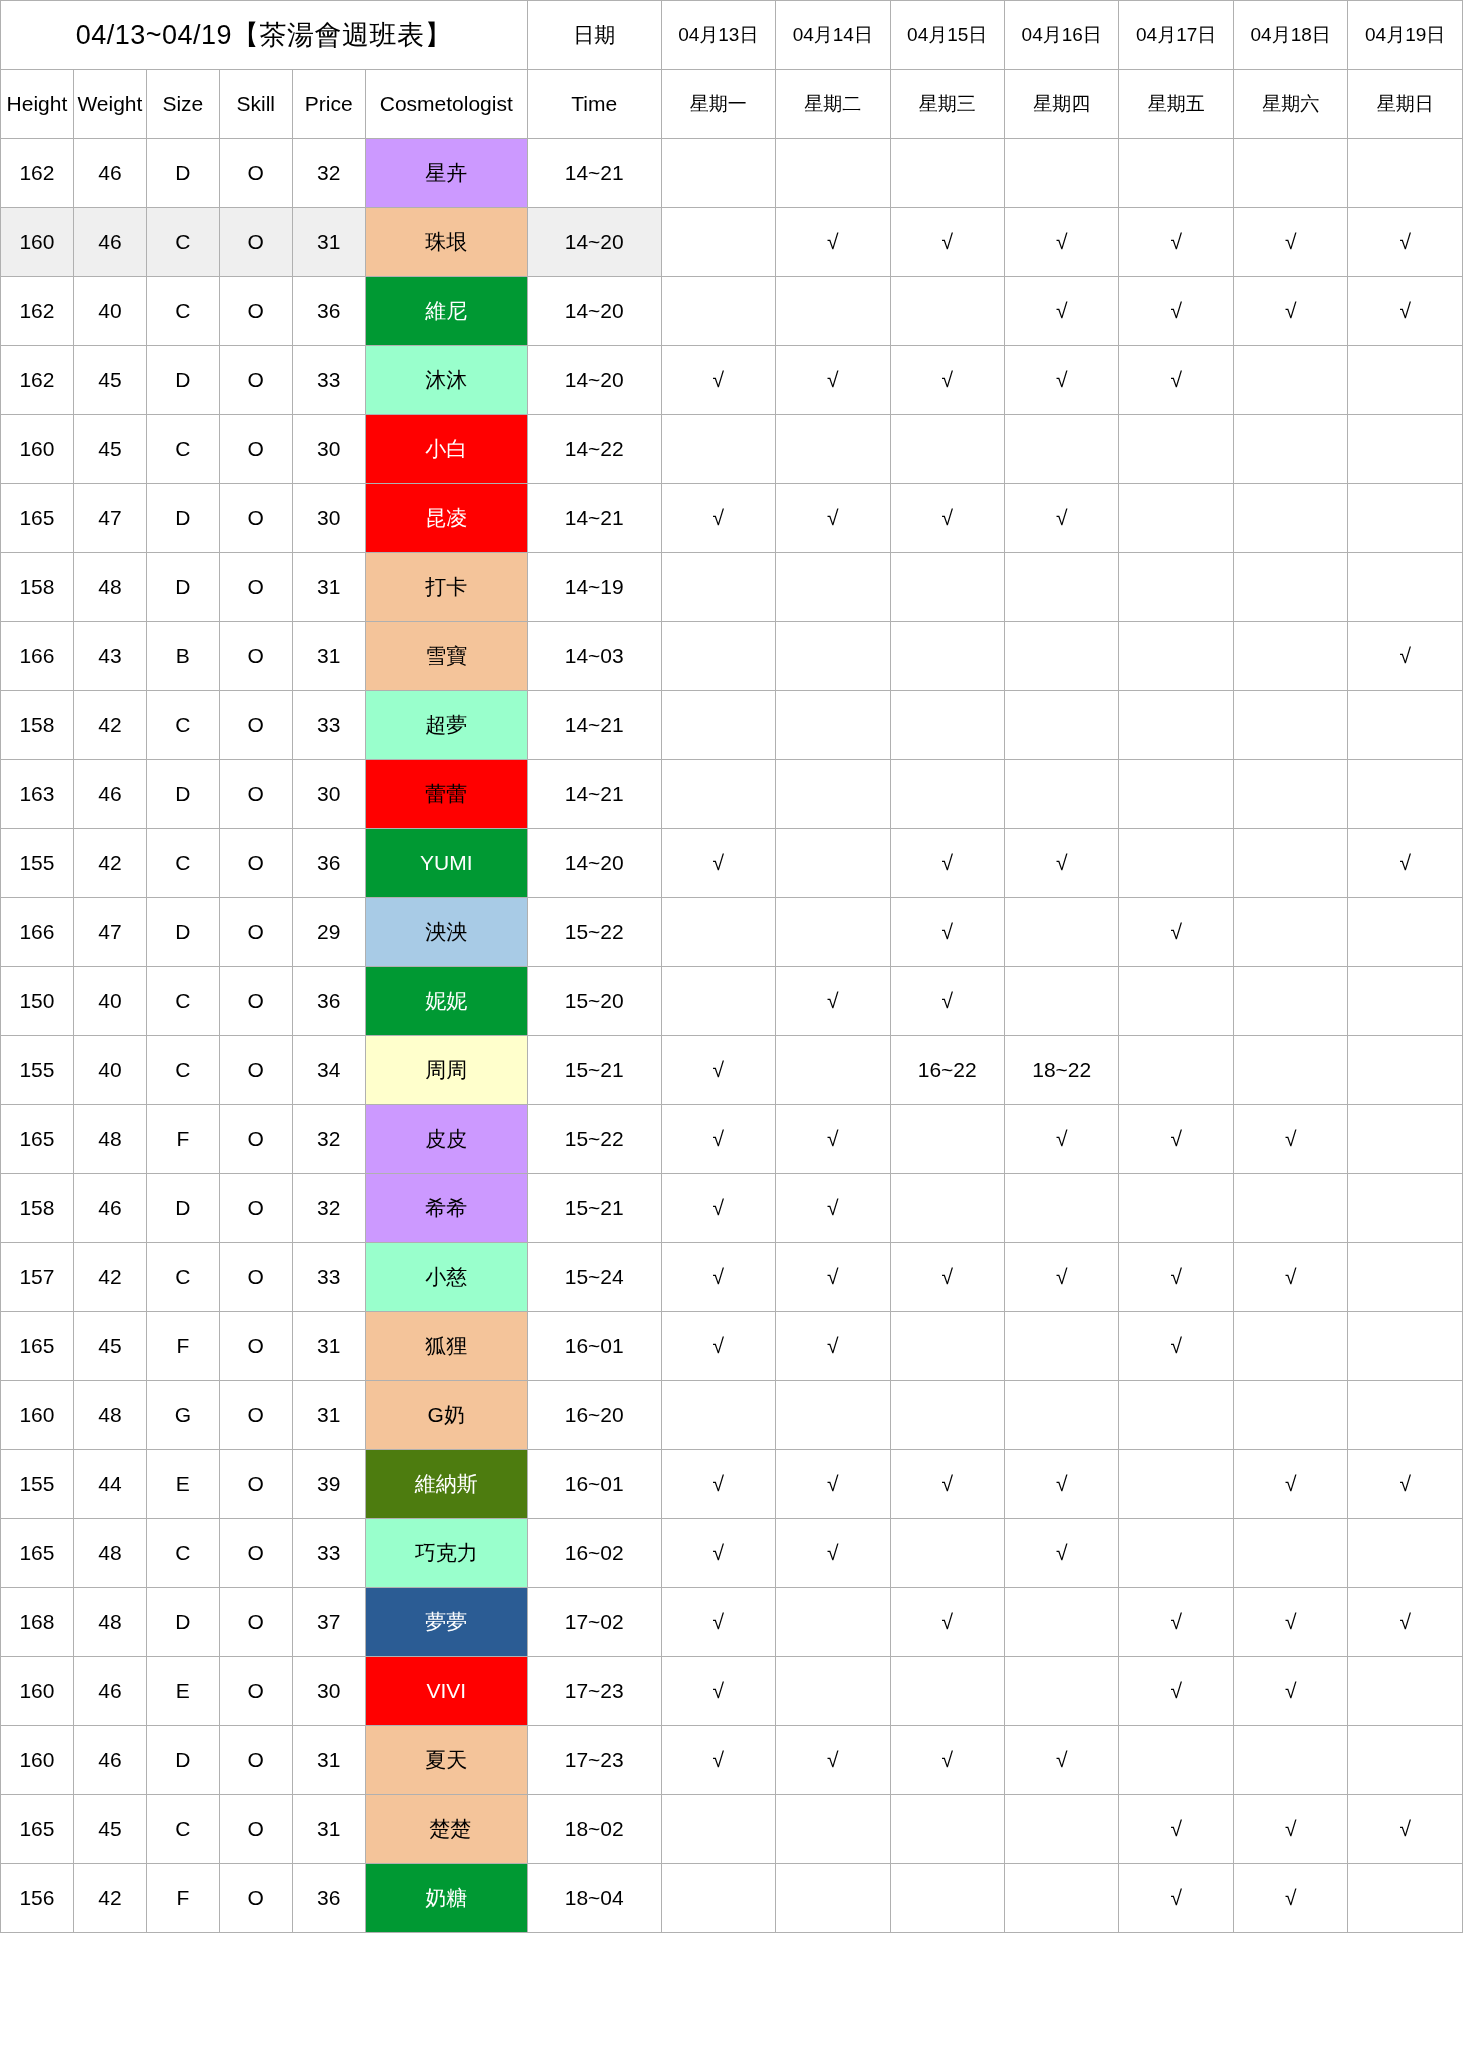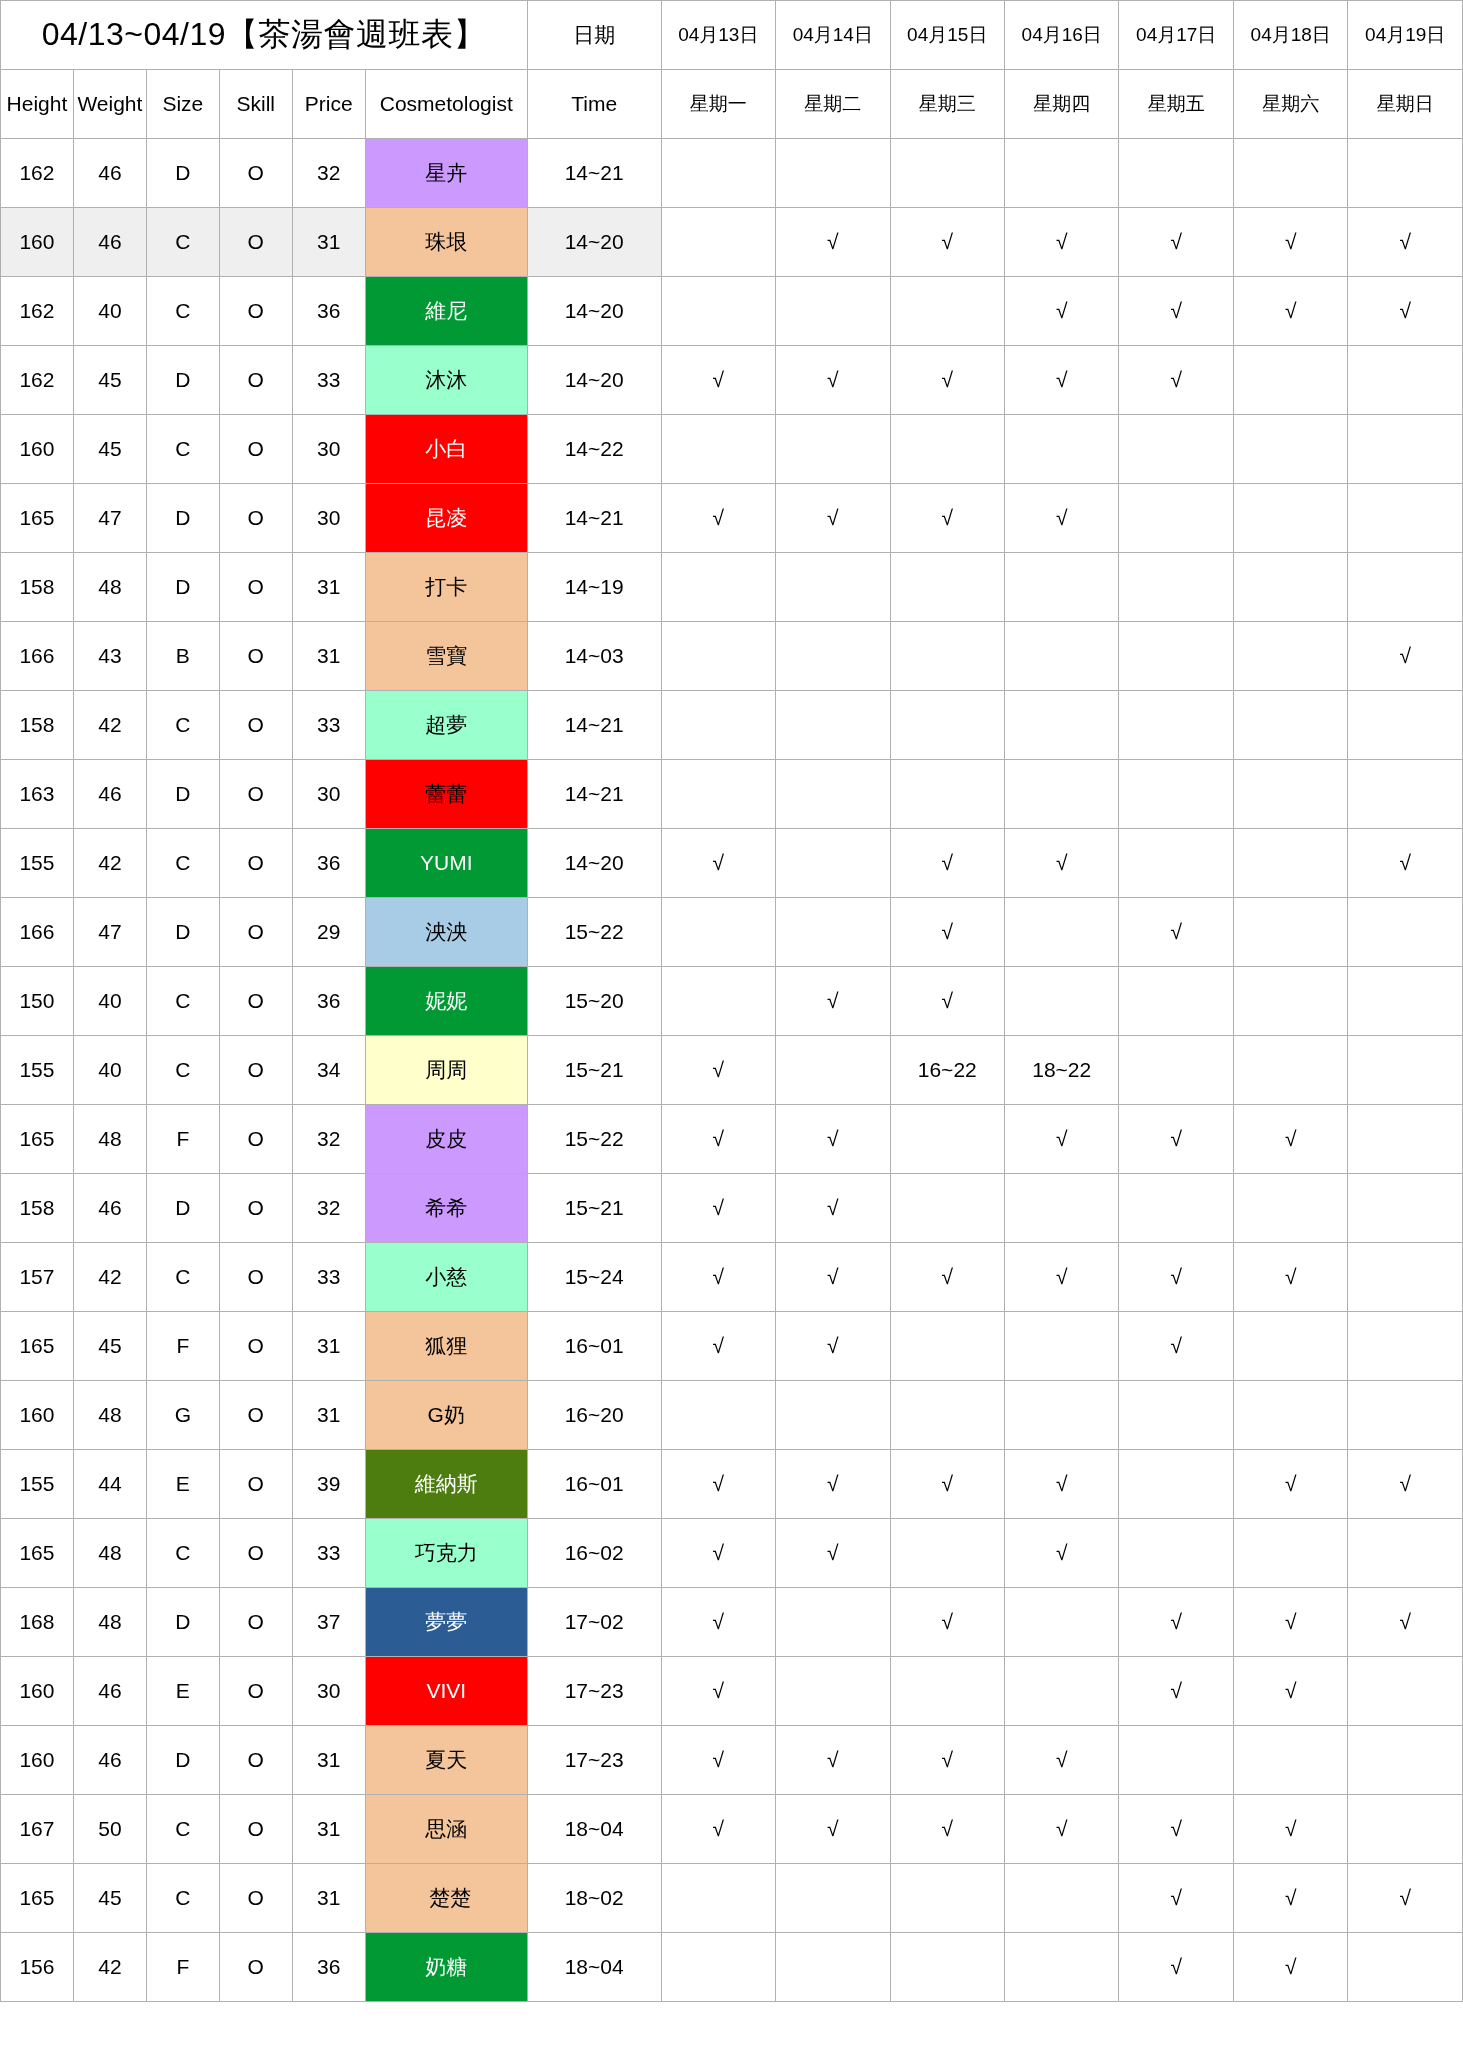--- a/index.html
+++ b/index.html
@@ -31,21 +31,21 @@
   col.c-skill   { width: 72px; }
   col.c-price   { width: 72px; }
   col.c-name    { width: 160px; }
   col.c-time    { width: 132px; }
   col.c-day     { width: 113px; }
 
   tr.title-row td {
     height: 68px;
   }
   td.title-cell {
-    font-size: 32px;
+    font-size: 27px;
     text-align: left;
     padding-left: 18px;
     letter-spacing: 0.5px;
   }
   td.date-label {
     font-size: 21px;
   }
   td.date-head {
     font-size: 19px;
   }
@@ -500,36 +500,20 @@
         <td class="plain">17~23</td>
         <td class="check">√</td>
         <td class="check">√</td>
         <td class="check">√</td>
         <td class="check">√</td>
         <td class=""></td>
         <td class=""></td>
         <td class=""></td>
       </tr>
       <tr class="data-row">
-        <td class="plain">167</td>
-        <td class="plain">50</td>
-        <td class="plain">C</td>
-        <td class="plain">O</td>
-        <td class="plain">31</td>
-        <td class="name-cell" style="background: rgb(244, 196, 154); color: rgb(0, 0, 0);">思涵</td>
-        <td class="plain">18~04</td>
-        <td class="check">√</td>
-        <td class="check">√</td>
-        <td class="check">√</td>
-        <td class="check">√</td>
-        <td class="check">√</td>
-        <td class="check">√</td>
-        <td class=""></td>
-      </tr>
-      <tr class="data-row">
         <td class="plain">165</td>
         <td class="plain">45</td>
         <td class="plain">C</td>
         <td class="plain">O</td>
         <td class="plain">31</td>
         <td class="name-cell" style="background: rgb(244, 196, 154); color: rgb(0, 0, 0); padding-left: 8px;">楚楚</td>
         <td class="plain">18~02</td>
         <td class=""></td>
         <td class=""></td>
         <td class=""></td>

